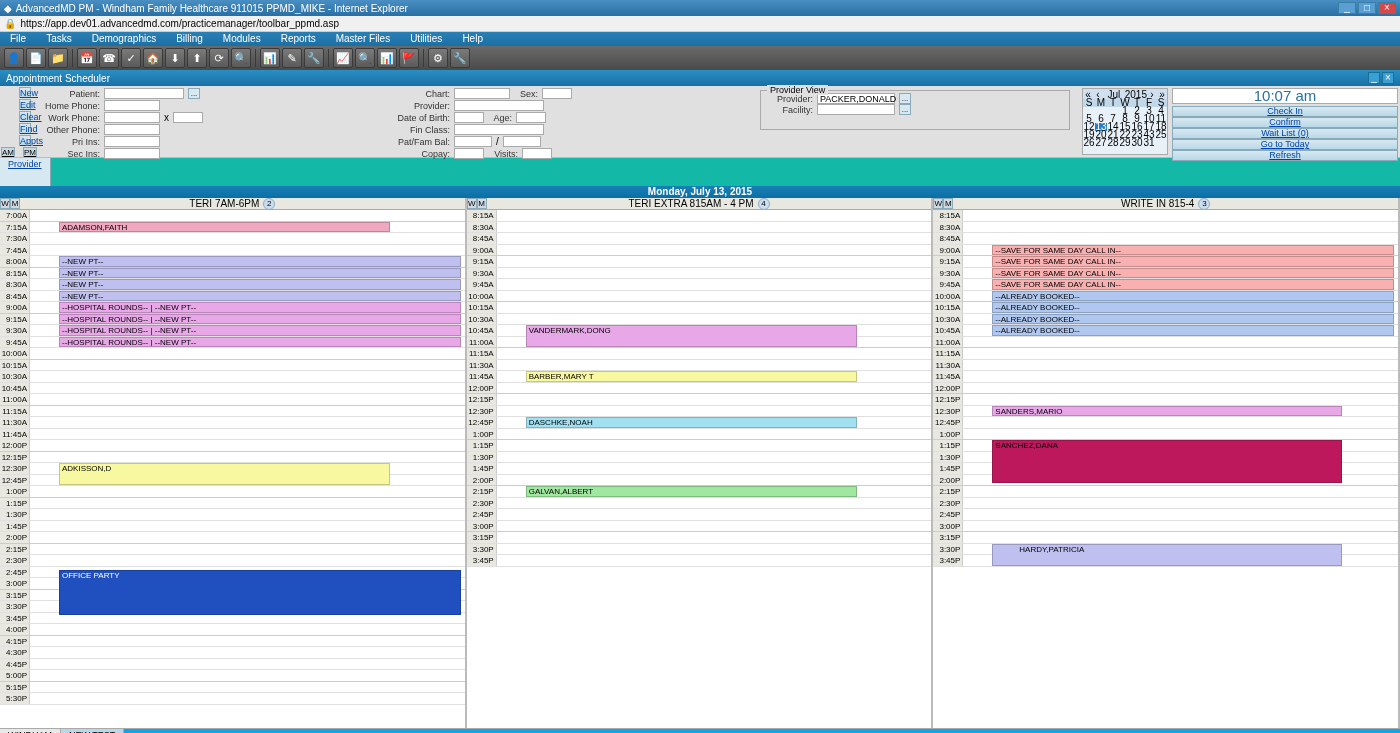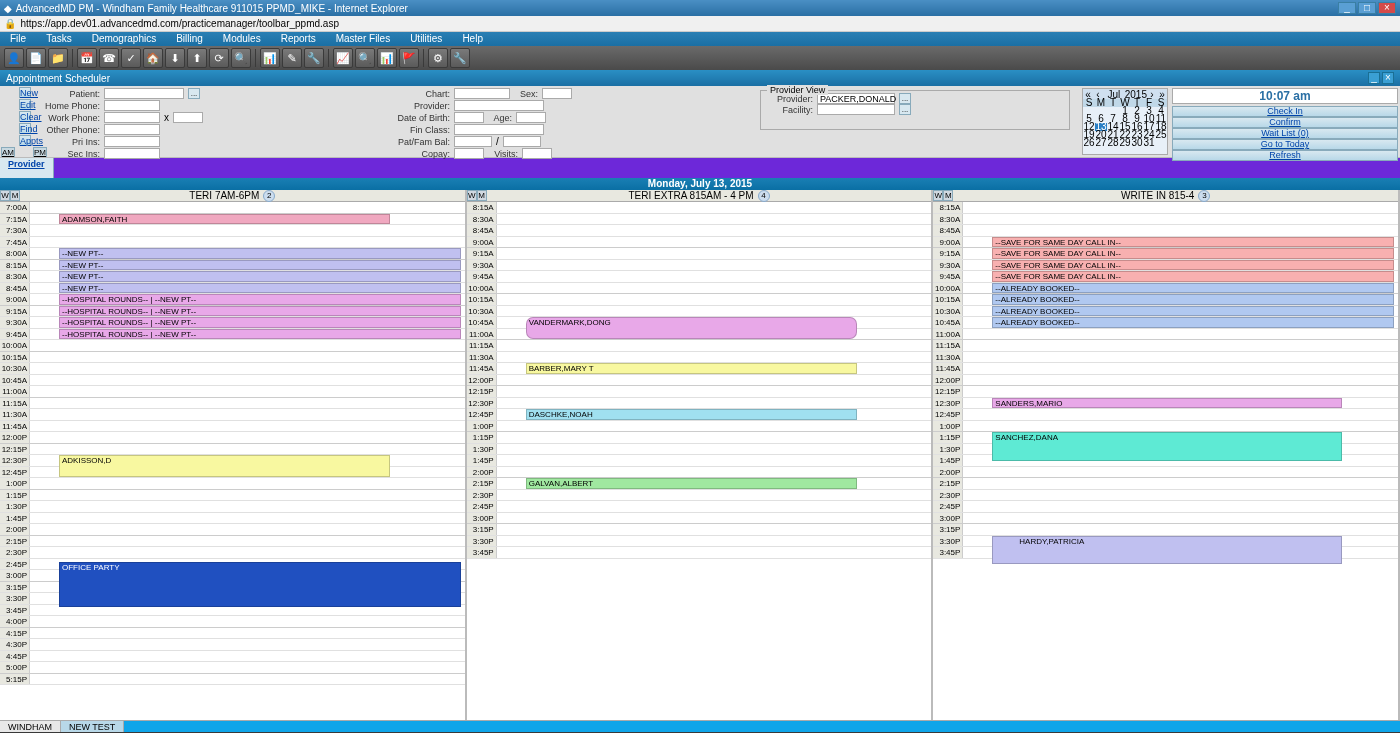--- a/index.html
+++ b/index.html
@@ -27,21 +27,21 @@
 
 
 .panel-title { height: 16px; background: linear-gradient(#2a8fc4, #1a6fa4); color: #fff; padding: 1px 6px; font-size: 10px; display: flex; align-items: center; }
 .panel-title .spacer { flex: 1; }
 .panel-title .pbtn { width: 12px; height: 12px; background: #3a9fd4; border: 1px solid #1a6f94; margin-left: 2px; text-align: center; line-height: 10px; }
 
 
 .top-form { height: 72px; background: #e0e0e0; display: flex; border-bottom: 1px solid #bbb; }
 .left-buttons { width: 32px; display: flex; flex-direction: column; gap: 1px; padding: 1px; }
 .left-buttons .lbtn { height: 11px; background: linear-gradient(#d8e8f0, #b8d8e8); border: 1px solid #8ab; font-size: 9px; text-align: center; cursor: pointer; text-decoration: underline; color: #04a; margin-left: 18px; }
-.left-buttons .am-pm { display: flex; gap: 18px; text-decoration: underline; }
+.left-buttons .am-pm { display: flex; gap: 8px; text-decoration: underline; }
 .left-buttons .am-pm .ampm { flex: 1; height: 10px; background: #c8d8e0; border: 1px solid #8ab; font-size: 8px; text-align: center; }
 
 .form-section { padding: 2px 6px; display: flex; flex-direction: column; gap: 1px; }
 .form-row { display: flex; align-items: center; height: 11px; gap: 4px; }
 .form-row .lbl { width: 62px; text-align: right; font-size: 9px; color: #333; }
 .form-row .lbl2 { width: 48px; text-align: right; font-size: 9px; color: #333; }
 .form-row .fld { background: #fff; border: 1px solid #aaa; height: 11px; }
 .form-row .fld.big { width: 80px; }
 .form-row .fld.med { width: 56px; }
 .form-row .fld.sm { width: 30px; }
@@ -57,26 +57,26 @@
 .mini-cal .mc-head { display: flex; height: 10px; background: #d0e0f0; align-items: center; }
 .mini-cal .mc-head .nav { width: 10px; text-align: center; cursor: pointer; }
 .mini-cal .mc-head .sel { flex: 1; text-align: center; }
 .mini-cal .mc-grid { display: grid; grid-template-columns: repeat(7, 1fr); }
 .mini-cal .mc-grid .dh { background: #c0d8e8; text-align: center; height: 8px; line-height: 8px; }
 .mini-cal .mc-grid .dc { text-align: center; height: 8px; line-height: 8px; cursor: pointer; }
 .mini-cal .mc-grid .dc.sel { background: #2a7fc4; color: #fff; }
 .mini-cal .mc-grid .dc.other { color: #aaa; }
 
 .right-buttons { flex: 1; display: flex; flex-direction: column; gap: 2px; padding: 2px; }
-.right-buttons .clock { height: 32px; background: #fff; border: 1px solid #aaa; text-align: center; font-size: 12px; font-weight: bold; color: #2a6fa4; line-height: 14px; }
+.right-buttons .clock { height: 32px; background: #fff; border: 1px solid #aaa; text-align: center; font-size: 15px; font-weight: normal; color: #2a6fa4; line-height: 14px; }
 .right-buttons .rbtn { height: 11px; background: linear-gradient(#d8e8f0, #b8d8e8); border: 1px solid #8ab; font-size: 9px; text-align: center; cursor: pointer; text-decoration: underline; color: #04a; line-height: 9px; }
 
 
 .date-bar { height: 12px; background: linear-gradient(#1a7fb4, #0a6fa4); color: #fff; text-align: center; font-size: 10px; font-weight: bold; line-height: 12px; }
-.provider-tab { height: 20px; background: #6d28d9; display: flex; font-weight: bold; }
+.provider-tab { height: 28px; background: #14b8a6; display: flex; }
 .provider-tab .ptab { padding: 0 8px; background: #d8e8f0; border-right: 1px solid #8ab; font-size: 9px; line-height: 12px; text-decoration: underline; color: #04a; }
 
 
 .scheduler { display: flex; height: 530px; background: #d8d8d0; }
 .sched-col { flex: 1; display: flex; flex-direction: column; border-right: 2px solid #bbb; background: #d8d8d0; }
 .col-header { height: 12px; background: #e8e8e0; border-bottom: 1px solid #aaa; display: flex; align-items: center; justify-content: center; font-size: 9px; position: relative; }
 .col-header .wm { position: absolute; left: 0; display: flex; }
 .col-header .wm div { width: 10px; height: 11px; background: #d0d8e0; border: 1px solid #8ab; font-size: 8px; text-align: center; }
 .col-header .count-badge { width: 12px; height: 12px; border-radius: 6px; background: #cde; border: 1px solid #8ac; margin-left: 4px; text-align: center; font-size: 8px; line-height: 10px; }
 .col-body { flex: 1; overflow: hidden; position: relative; background: #fff; }
@@ -292,21 +292,21 @@
           <div class="dc">14</div>
           <div class="dc">15</div>
           <div class="dc">16</div>
           <div class="dc">17</div>
           <div class="dc">18</div>
           <div class="dc">19</div>
           <div class="dc">20</div>
           <div class="dc">21</div>
           <div class="dc">22</div>
           <div class="dc">23</div>
-          <div class="dc">24</div>
+          <div class="dc">43</div>
           <div class="dc">25</div>
           <div class="dc">26</div>
           <div class="dc">27</div>
           <div class="dc">28</div>
           <div class="dc">29</div>
           <div class="dc">30</div>
           <div class="dc">31</div>
           <div class="dc other"> </div>
         </div>
     </div>
@@ -502,20 +502,24 @@
             <div class="slot"></div>
           </div>
           <div class="time-row major">
             <div class="time-lbl">5:00P</div>
             <div class="slot"></div>
           </div>
           <div class="time-row">
             <div class="time-lbl">5:15P</div>
             <div class="slot"></div>
           </div>
+          <div class="time-row">
+            <div class="time-lbl">5:30P</div>
+            <div class="slot"></div>
+          </div>
         </div>
         <div class="appt" style="top: 11.5px; height: 10.5px; background: rgb(240, 168, 192); right: 16%;">ADAMSON,FAITH</div>
         <div class="appt" style="top: 46px; height: 10.5px; background: rgb(192, 192, 240);">--NEW PT--</div>
         <div class="appt" style="top: 57.5px; height: 10.5px; background: rgb(192, 192, 240);">--NEW PT--</div>
         <div class="appt" style="top: 69px; height: 10.5px; background: rgb(192, 192, 240);">--NEW PT--</div>
         <div class="appt" style="top: 80.5px; height: 10.5px; background: rgb(192, 192, 240);">--NEW PT--</div>
         <div class="appt" style="top: 92px; height: 10.5px; background: rgb(232, 168, 232);">--HOSPITAL ROUNDS-- | --NEW PT--</div>
         <div class="appt" style="top: 103.5px; height: 10.5px; background: rgb(232, 168, 232);">--HOSPITAL ROUNDS-- | --NEW PT--</div>
         <div class="appt" style="top: 115px; height: 10.5px; background: rgb(232, 168, 232);">--HOSPITAL ROUNDS-- | --NEW PT--</div>
         <div class="appt" style="top: 126.5px; height: 10.5px; background: rgb(232, 168, 232);">--HOSPITAL ROUNDS-- | --NEW PT--</div>
@@ -652,21 +656,21 @@
           </div>
           <div class="time-row">
             <div class="time-lbl">3:30P</div>
             <div class="slot"></div>
           </div>
           <div class="time-row">
             <div class="time-lbl">3:45P</div>
             <div class="slot"></div>
           </div>
         </div>
-        <div class="appt" style="top: 115px; height: 22px; background: rgb(232, 168, 232); right: 16%; border-radius: 7px;">VANDERMARK,DONG</div>
+        <div class="appt" style="top: 115px; height: 22px; background: rgb(232, 168, 232); right: 16%;">VANDERMARK,DONG</div>
         <div class="appt" style="top: 161px; height: 10.5px; background: rgb(248, 248, 160); right: 16%;">BARBER,MARY T</div>
         <div class="appt" style="top: 207px; height: 10.5px; background: rgb(160, 224, 240); right: 16%;">DASCHKE,NOAH</div>
         <div class="appt" style="top: 276px; height: 10.5px; background: rgb(160, 232, 160); right: 16%;">GALVAN,ALBERT</div>
       </div>
     </div>
     <div class="sched-col">
       <div class="col-header">
         <div class="wm">
           <div>W</div>
           <div>M</div>
@@ -803,22 +807,22 @@
         </div>
         <div class="appt" style="top: 34.5px; height: 10.5px; background: rgb(248, 176, 176);">--SAVE FOR SAME DAY CALL IN--</div>
         <div class="appt" style="top: 46px; height: 10.5px; background: rgb(248, 176, 176);">--SAVE FOR SAME DAY CALL IN--</div>
         <div class="appt" style="top: 57.5px; height: 10.5px; background: rgb(248, 176, 176);">--SAVE FOR SAME DAY CALL IN--</div>
         <div class="appt" style="top: 69px; height: 10.5px; background: rgb(248, 176, 176);">--SAVE FOR SAME DAY CALL IN--</div>
         <div class="appt" style="top: 80.5px; height: 10.5px; background: rgb(176, 200, 240);">--ALREADY BOOKED--</div>
         <div class="appt" style="top: 92px; height: 10.5px; background: rgb(176, 200, 240);">--ALREADY BOOKED--</div>
         <div class="appt" style="top: 103.5px; height: 10.5px; background: rgb(176, 200, 240);">--ALREADY BOOKED--</div>
         <div class="appt" style="top: 115px; height: 10.5px; background: rgb(176, 200, 240);">--ALREADY BOOKED--</div>
         <div class="appt" style="top: 195.5px; height: 10.5px; background: rgb(232, 168, 232); right: 12%;">SANDERS,MARIO</div>
-        <div class="appt" style="top: 230px; height: 29px; background: #5eead4; right: 12%;">SANCHEZ,DANA</div>
-        <div class="appt" style="top: 333.5px; height: 28px; background: rgb(192, 192, 240); right: 12%; padding-left: 26px;">HARDY,PATRICIA</div>
+        <div class="appt" style="top: 230px; height: 43px; background: #be185d; right: 12%;">SANCHEZ,DANA</div>
+        <div class="appt" style="top: 333.5px; height: 22px; background: rgb(192, 192, 240); right: 12%; padding-left: 26px;">HARDY,PATRICIA</div>
       </div>
     </div>
   </div>
 
 <div class="bottom-tabs" id="btabs">
     <div class="btab">WINDHAM</div>
     <div class="btab active">NEW TEST</div>
   </div>
 
 <div class="status-bar">

